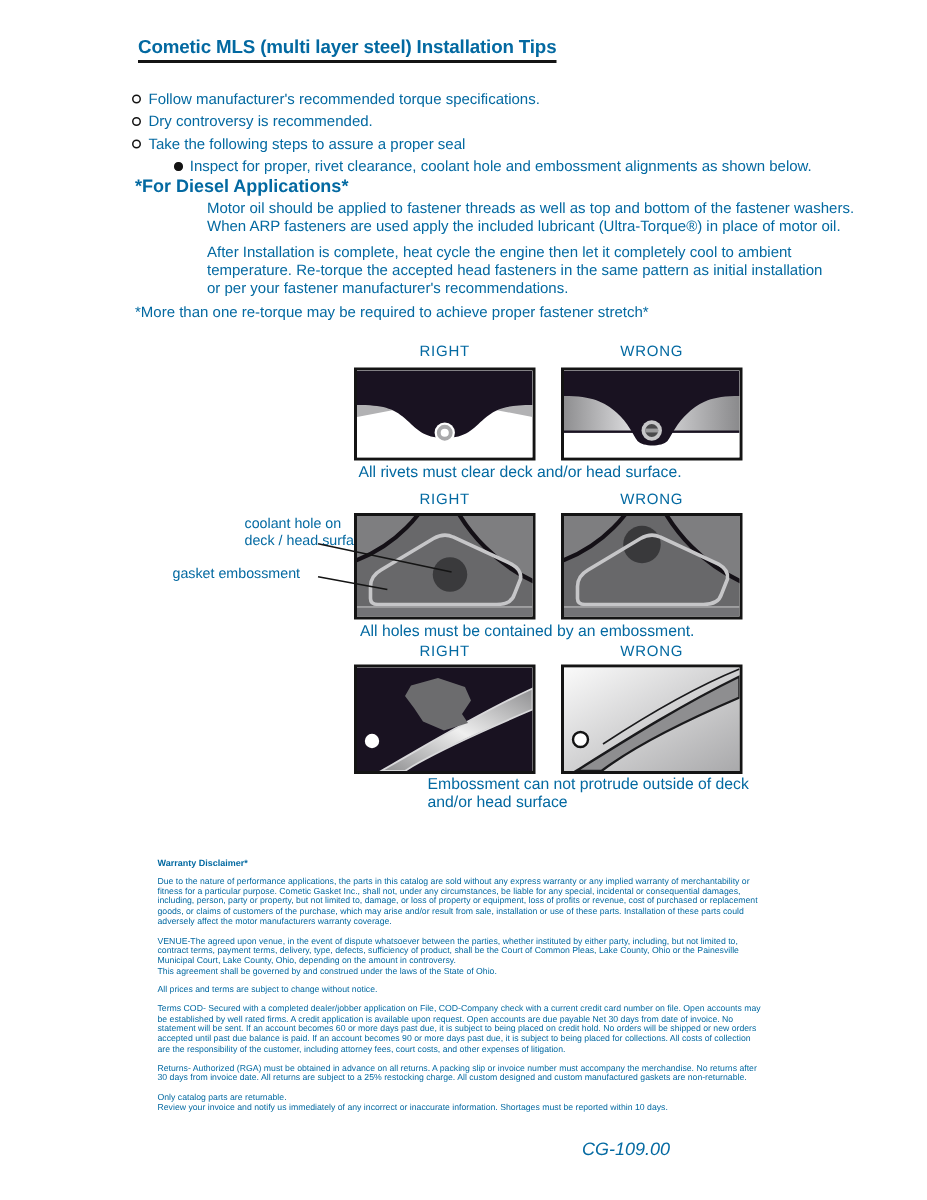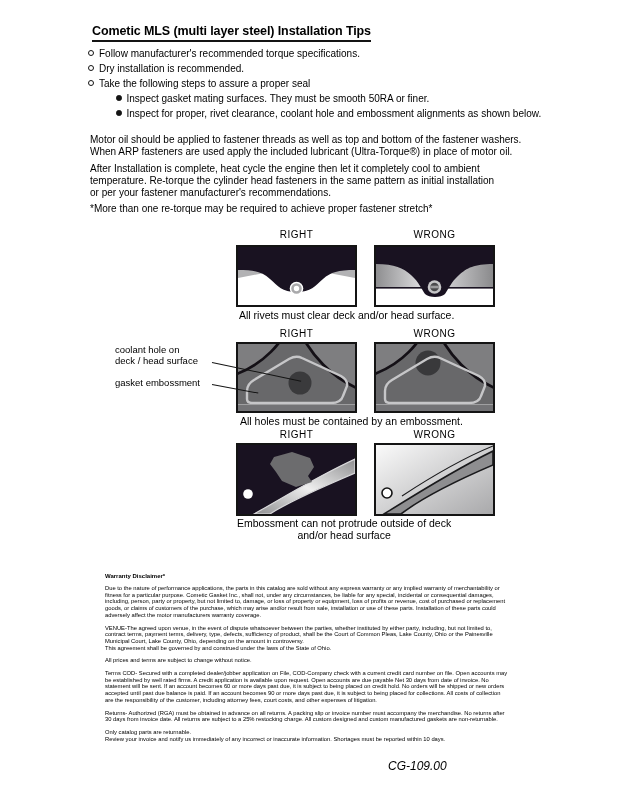--- a/index.html
+++ b/index.html
@@ -1,35 +1,35 @@
 <!DOCTYPE html>
 <html><head>
 <meta charset="utf-8">
 <style>
   html,body { margin:0; padding:0; background:#ffffff; }
   .page {
     position:relative; width:618px; height:800px; background:#ffffff;
-    font-family:"Liberation Sans", sans-serif; color:#000000; overflow:hidden;
+    font-family:"Liberation Sans", sans-serif; color:#0369a1; overflow:hidden;
   }
   .title {
     position:absolute; left:92px; top:24px; font-size:12.5px; font-weight:bold;
     letter-spacing:-0.1px; border-bottom:2px solid #141414; padding-bottom:2px;
   }
-  .bullets { position:absolute; left:88px; top:47px; font-size:10px; }
+  .bullets { position:absolute; left:88px; top:60px; font-size:10px; }
   .b { display:flex; align-items:flex-start; height:15px; line-height:13px; }
   .b .mk { width:4px; height:4px; border:1px solid #141414; border-radius:50%; margin:3px 5px 0 0; flex:none; }
   .b.sub { margin-left:28px; }
   .b.sub .mk { background:#141414; border-color:#141414; width:3.5px; height:3.5px; }
   .h2 { position:absolute; left:90px; top:117px; font-size:12px; font-weight:bold; }
   .para { position:absolute; left:90px; font-size:10px; line-height:11.8px; }
-  .pre { white-space:pre-line; }
+  .pre { white-space:pre-line;margin-left:48px; }
   .fig-label { position:absolute; width:121px; text-align:center; font-size:10px; letter-spacing:0.5px; }
   .panel { position:absolute; width:121px; box-sizing:border-box; border:2px solid #141414; background:#fff; }
   .panel svg { display:block; width:100%; height:100%; }
-  .caption { position:absolute; font-size:10.5px; line-height:11.5px;text-align:center; }
+  .caption { position:absolute; font-size:10.5px; line-height:11.5px; }
   .sidelabel { position:absolute; font-size:9.5px; line-height:10.5px; width:95px; }
   .leader { position:absolute; height:1.2px; background:#141414; transform-origin:0 50%; z-index:5; }
   .disc { position:absolute; left:105px; top:573px; width:432px; }
   .disc-h { font-size:6px; font-weight:bold; margin-bottom:6px; }
   .disc-p { font-size:5.8px; line-height:6.7px; margin-bottom:6px; white-space:pre-line; }
   .footer { position:absolute; left:388px; top:759px; font-size:12px;font-style:italic; }
 </style>
 </head>
 <body>
 
@@ -37,40 +37,37 @@
 
   <div class="title">Cometic MLS (multi layer steel) Installation Tips</div>
 
   <div class="bullets">
     <div class="b">
       <span class="mk"></span>
       <span>Follow manufacturer's recommended torque specifications.</span>
     </div>
     <div class="b">
       <span class="mk"></span>
-      <span>Dry installation is recommended.</span>
+      <span>Dry controversy is recommended.</span>
     </div>
     <div class="b">
       <span class="mk"></span>
       <span>Take the following steps to assure a proper seal</span>
     </div>
     <div class="b sub">
       <span class="mk"></span>
-      <span>Inspect gasket mating surfaces.  They must be smooth 50RA or finer.</span>
-    </div>
-    <div class="b sub">
-      <span class="mk"></span>
       <span>Inspect for proper, rivet clearance, coolant hole and embossment alignments as shown below.</span>
     </div>
   </div>
 
+  <div class="h2">*For Diesel Applications*</div>
   <div class="para pre" style="top:134px;">Motor oil should be applied to fastener threads as well as top and bottom of the fastener washers.
 When ARP fasteners are used apply the included lubricant (Ultra-Torque®) in place of motor oil.</div>
   <div class="para pre" style="top:163px;">After Installation is complete, heat cycle the engine then let it completely cool to ambient
-temperature. Re-torque the cylinder head fasteners in the same pattern as initial installation
+temperature. Re-torque the accepted head fasteners in the same pattern as initial installation
 or per your fastener manufacturer's recommendations.</div>
   <div class="para" style="top:203px;">*More than one re-torque may be required to achieve proper fastener stretch*</div>
 
   <div class="fig-label" style="left:236px;top:229px;">RIGHT</div>
   <div class="fig-label" style="left:374px;top:229px;">WRONG</div>
 
   <div class="panel" style="left:236px;top:245px;height:62px;">
     <svg viewBox="0 0 117 58" preserveAspectRatio="none">
       <rect width="117" height="58" fill="#ffffff"></rect>
       <polygon points="0,23 42,23 0,31" fill="#b2b2b4"></polygon>

